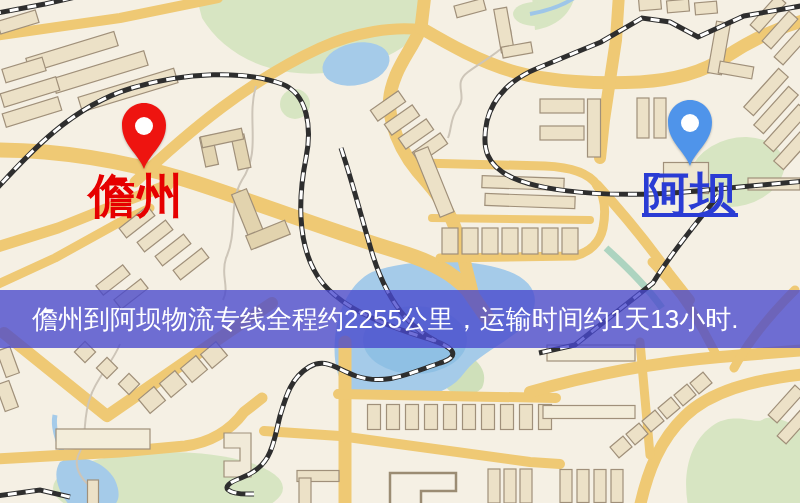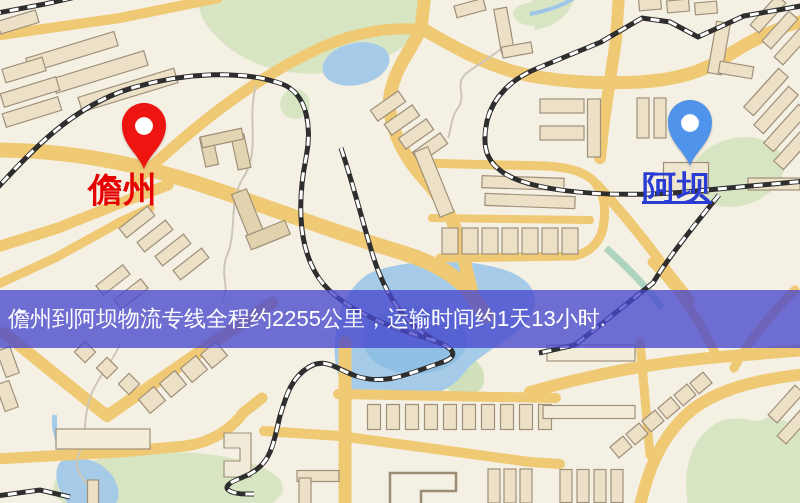--- a/index.html
+++ b/index.html
@@ -3,26 +3,26 @@
 <meta charset="utf-8">
 <style>
   html,body{margin:0;padding:0;background:#222;}
   .stage{position:relative;width:800px;height:503px;overflow:hidden;
          font-family:"Liberation Sans",sans-serif;background:#f5f0e4;}
   .stage svg.mapbg{position:absolute;left:0;top:0;}
   .pin{position:absolute;filter:drop-shadow(0 1px 1px rgba(0,0,0,.25));}
   .pin.origin{left:120px;top:101px;}
   .pin.dest{left:666px;top:98px;}
   .place-label{position:absolute;font-family:"Liberation Serif","DejaVu Serif",serif;
-               font-size:34px;font-weight:600;line-height:1;letter-spacing:1px;white-space:nowrap;}
+               font-size:47px;font-weight:600;line-height:1;letter-spacing:1px;white-space:nowrap;}
   .place-label.origin{left:88px;top:173px;color:#e60000;}
   .place-label.dest{left:642px;top:171px;color:#2a3cd4;text-decoration:underline;}
   .banner{position:absolute;left:0;top:290px;width:800px;height:58px;
           background:rgba(72,72,205,0.78);display:flex;align-items:center;}
-  .banner span{color:#ffffff;font-size:22px;padding-left:8px;white-space:nowrap;
+  .banner span{color:#ffffff;font-size:26px;padding-left:32px;white-space:nowrap;
                font-family:"Liberation Sans",sans-serif;}
 </style>
 </head>
 <body>
 
 <div class="stage">
 
   <svg class="mapbg" width="800" height="503" viewBox="0 0 800 503">
 
     <g fill="#d7e5c2" stroke="none">

